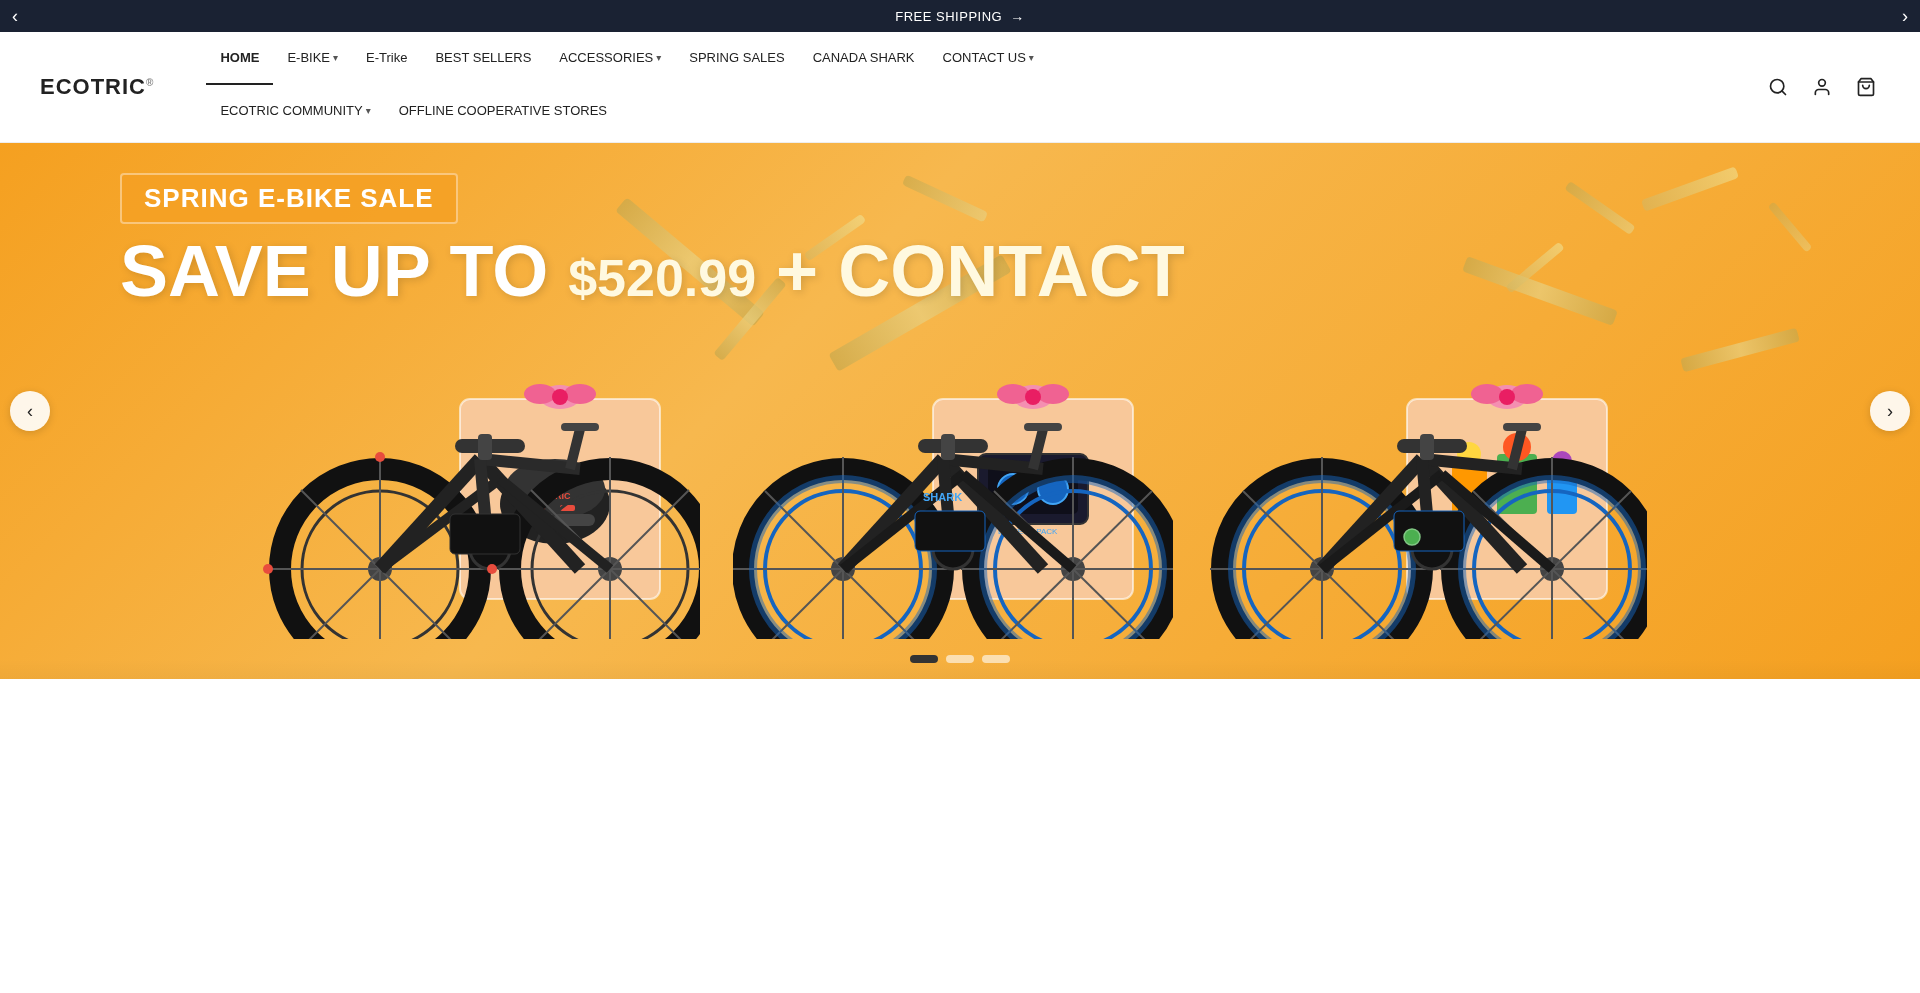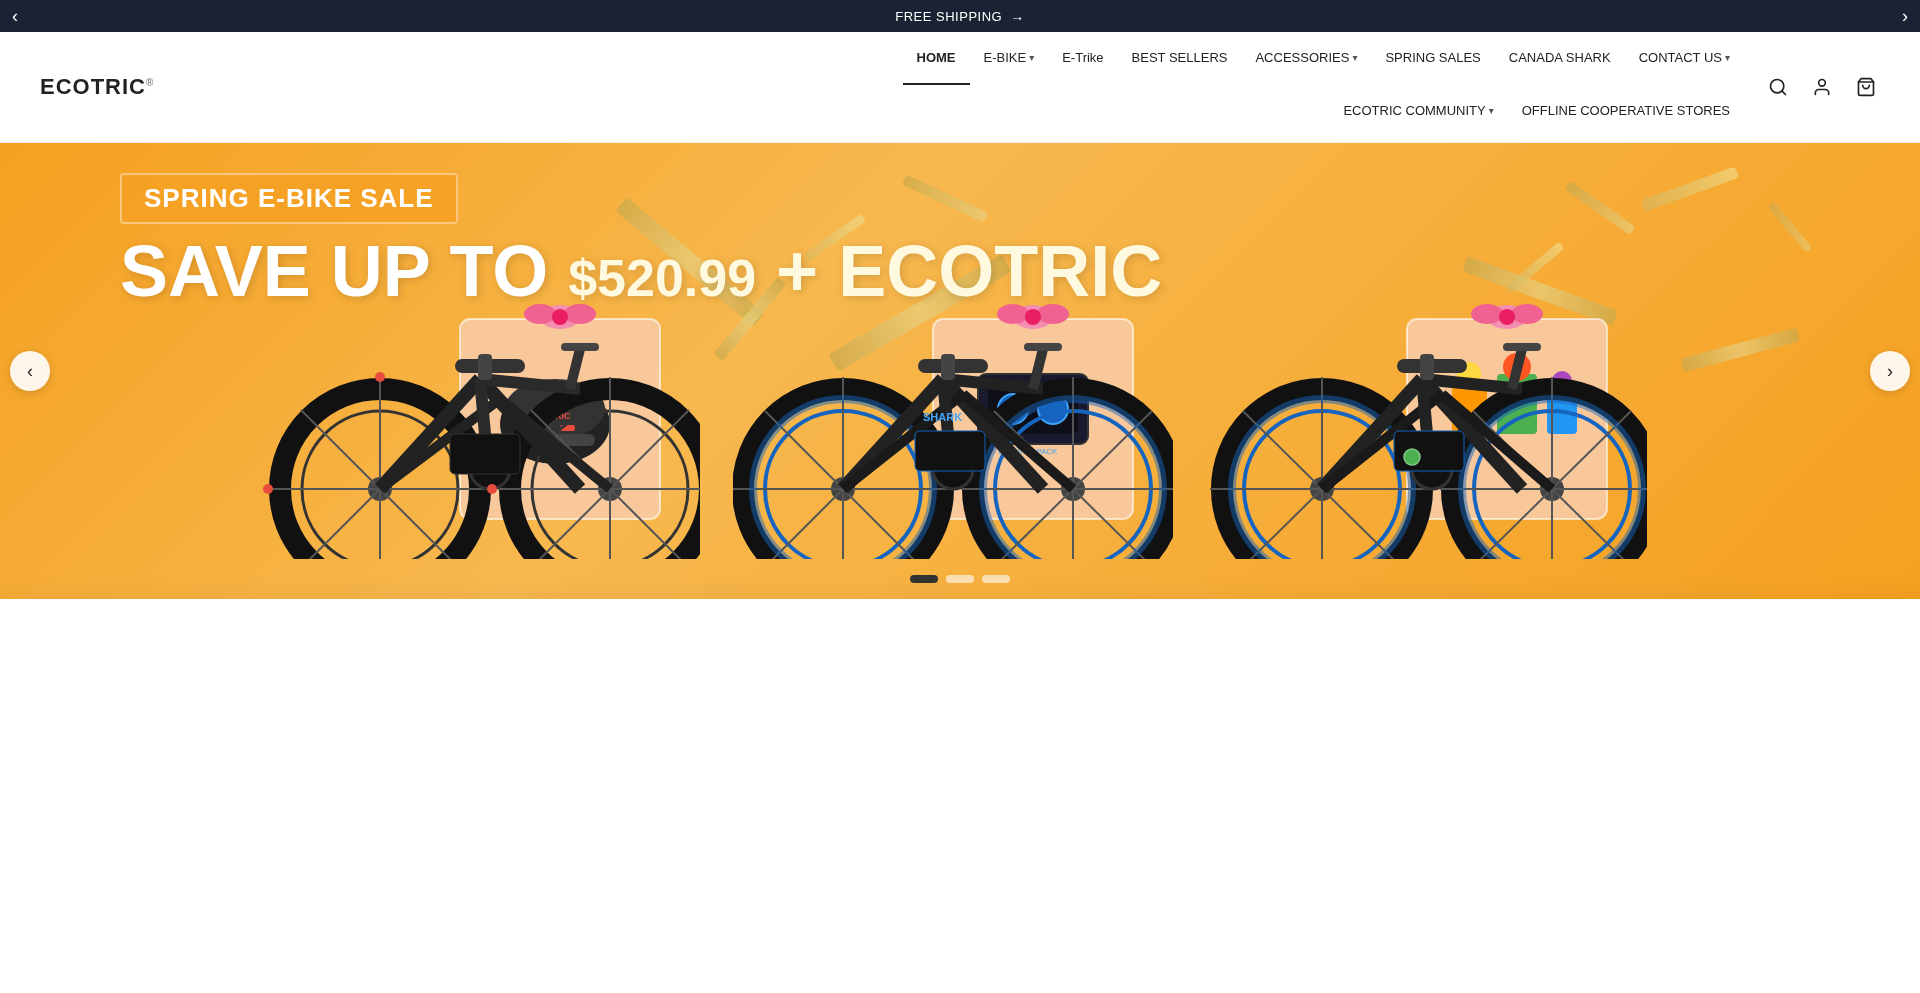--- a/index.html
+++ b/index.html
@@ -56,21 +56,20 @@
       cursor: pointer;
       text-decoration: none;
     }
     .logo span.eco { color: #222; }
     .logo sup { font-size: 10px; color: #888; }
 
     .nav-wrapper {
       display: flex;
       flex-direction: column;
       flex: 1;
-      align-items: flex-end;
     }
 
     .nav-top {
       display: flex;
       align-items: center;
       gap: 0;
     }
 
     .nav-item {
       padding: 18px 14px;
@@ -117,21 +116,21 @@
       align-items: center;
       justify-content: center;
       padding: 4px;
     }
 
     
     .hero {
       position: relative;
       background: #8b5cf6;
       overflow: hidden;
-      height: 456px;
+      height: 536px;
       display: flex;
       align-items: center;
       justify-content: flex-start;
     }
 
     .hero-bg {
       position: absolute;
       inset: 0;
       background: linear-gradient(135deg, #f5a020 0%, #f7b84e 40%, #f5a020 100%);
     }
@@ -355,21 +354,21 @@
   <div style="position:absolute;top:80px;right:100px;width:60px;height:8px;background:linear-gradient(90deg,#c8a84b,#e8d080);border-radius:4px;transform:rotate(50deg);opacity:0.55;z-index:4;"></div>
   <div style="position:absolute;top:120px;right:350px;width:70px;height:9px;background:linear-gradient(90deg,#d4b660,#f0e090);border-radius:4px;transform:rotate(-40deg);opacity:0.6;z-index:4;"></div>
   <div style="position:absolute;top:50px;left:900px;width:90px;height:11px;background:linear-gradient(90deg,#c8a84b,#e8d080);border-radius:4px;transform:rotate(25deg);opacity:0.65;z-index:4;"></div>
   <div style="position:absolute;top:90px;left:800px;width:70px;height:9px;background:linear-gradient(90deg,#d4b660,#f0e090);border-radius:4px;transform:rotate(-35deg);opacity:0.6;z-index:4;"></div>
 
   <div class="hero-content">
 
     <div class="hero-text">
       <div class="hero-tag">SPRING E-BIKE SALE</div>
       <div class="hero-headline">
-        <span>SAVE UP TO </span><span class="price">$520.99</span><span class="freebies"> + ECOTRIC</span>
+        <span>SAVE UP TO </span><span class="price">$520.99</span><span class="freebies"> + CONTACT</span>
       </div>
     </div>
 
     <div class="bikes-display">
 
       <div class="bike-panel">
         <svg width="440" height="360" viewBox="0 0 440 360">
 
           <rect x="200" y="120" width="200" height="200" rx="10" fill="#f8c89a" stroke="rgba(255,255,255,0.6)" stroke-width="2"></rect>
 

